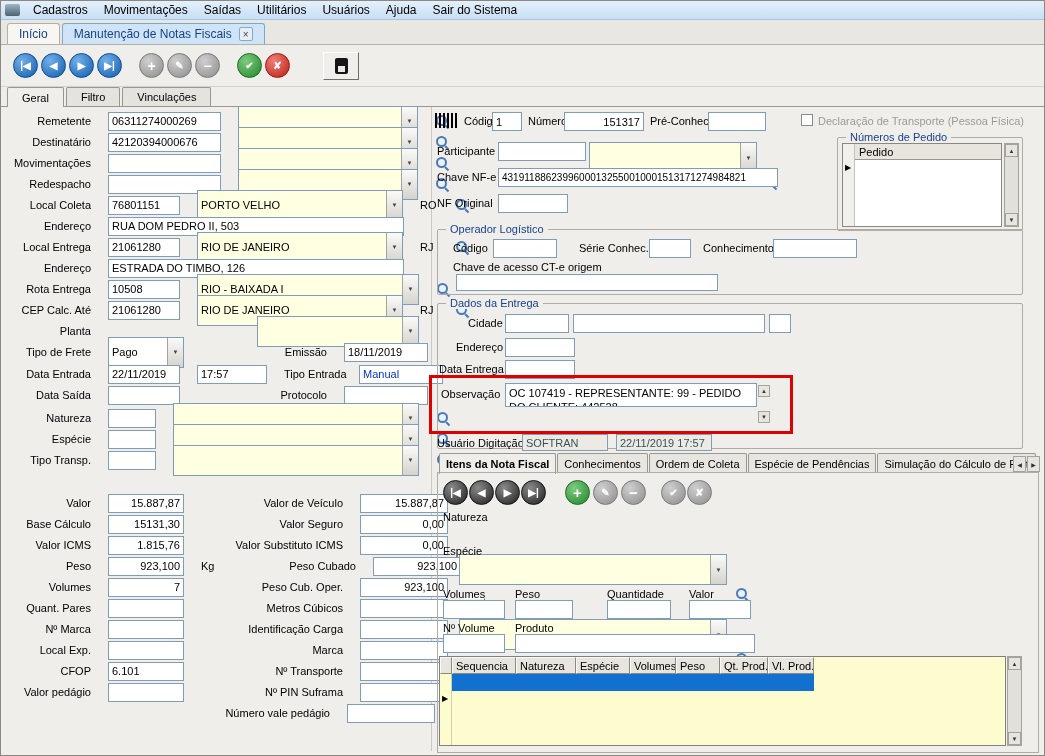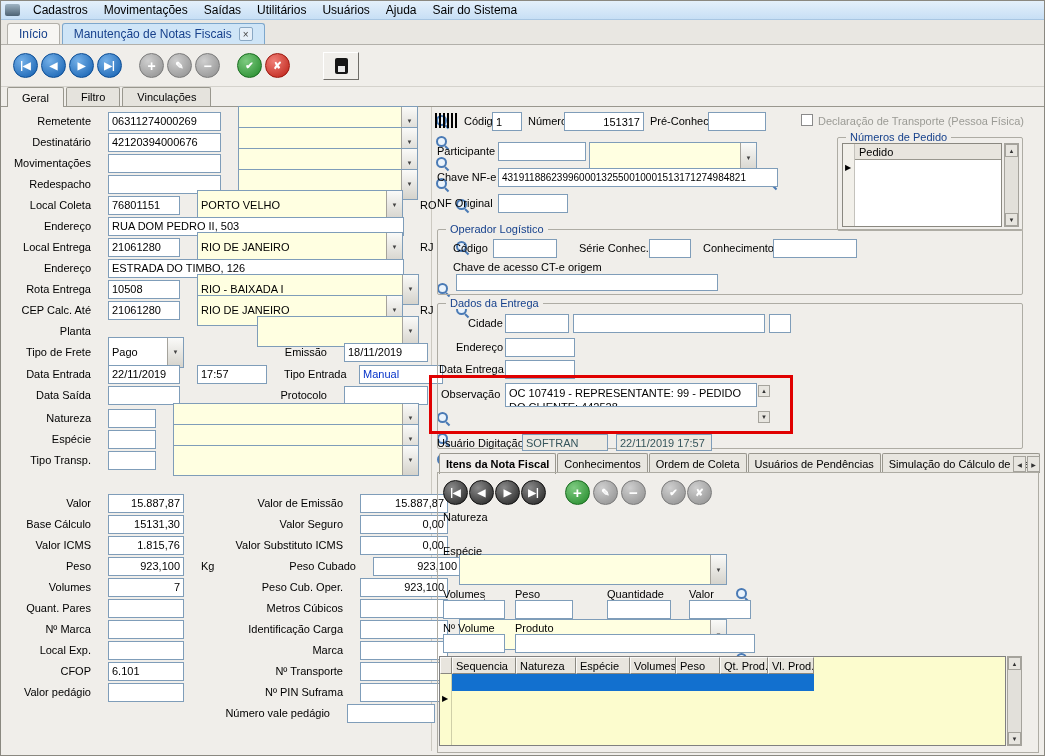--- a/index.html
+++ b/index.html
@@ -252,21 +252,21 @@
     <span class="FL">Tipo Transp.</span>
     <span class="I" style="width:48px"></span>
     <span class="C" style="width:246px">
         <span class="D">▼</span>
       </span>
     <span class="M"></span>
   </div>
   <div class="R" style="top:492px">
     <span class="FL">Valor</span>
     <span class="I ra" style="width:76px">15.887,87</span>
-    <span class="v2">Valor de Emissão</span>
+    <span class="v2">Valor de Veículo</span>
     <span class="I ra" style="width:88px">15.887,87</span>
   </div>
   <div class="R" style="top:513px">
     <span class="FL">Base Cálculo</span>
     <span class="I ra" style="width:76px">15131,30</span>
     <span class="v2">Valor Seguro</span>
     <span class="I ra" style="width:88px">0,00</span>
   </div>
   <div class="R" style="top:534px">
     <span class="FL">Valor ICMS</span>
@@ -398,21 +398,21 @@
   <span class="A I dis" style="left:615px;top:433px;width:96px;height:17px">22/11/2019 17:57</span>
 
   
   <div class="redbox"></div>
 
   
   <div class="dtabs">
     <div class="dtab active">Itens da Nota Fiscal</div>
     <div class="dtab">Conhecimentos</div>
     <div class="dtab">Ordem de Coleta</div>
-    <div class="dtab">Usuários de Pendências</div>
+    <div class="dtab">Espécie de Pendências</div>
     <div class="dtab">Simulação do Cálculo de Fret</div>
   </div>
   <span class="A sb" style="left:1012px;top:455px;width:13px;height:16px">◀</span>
   <span class="A sb" style="left:1026px;top:455px;width:13px;height:16px">▶</span>
   <div class="dpanel"></div>
 
   <div class="dcbtn darkb" style="left:442px;top:479px">|◀</div>
   <div class="dcbtn darkb" style="left:468px;top:479px">◀</div>
   <div class="dcbtn darkb" style="left:494px;top:479px">▶</div>
   <div class="dcbtn darkb" style="left:520px;top:479px">▶|</div>

